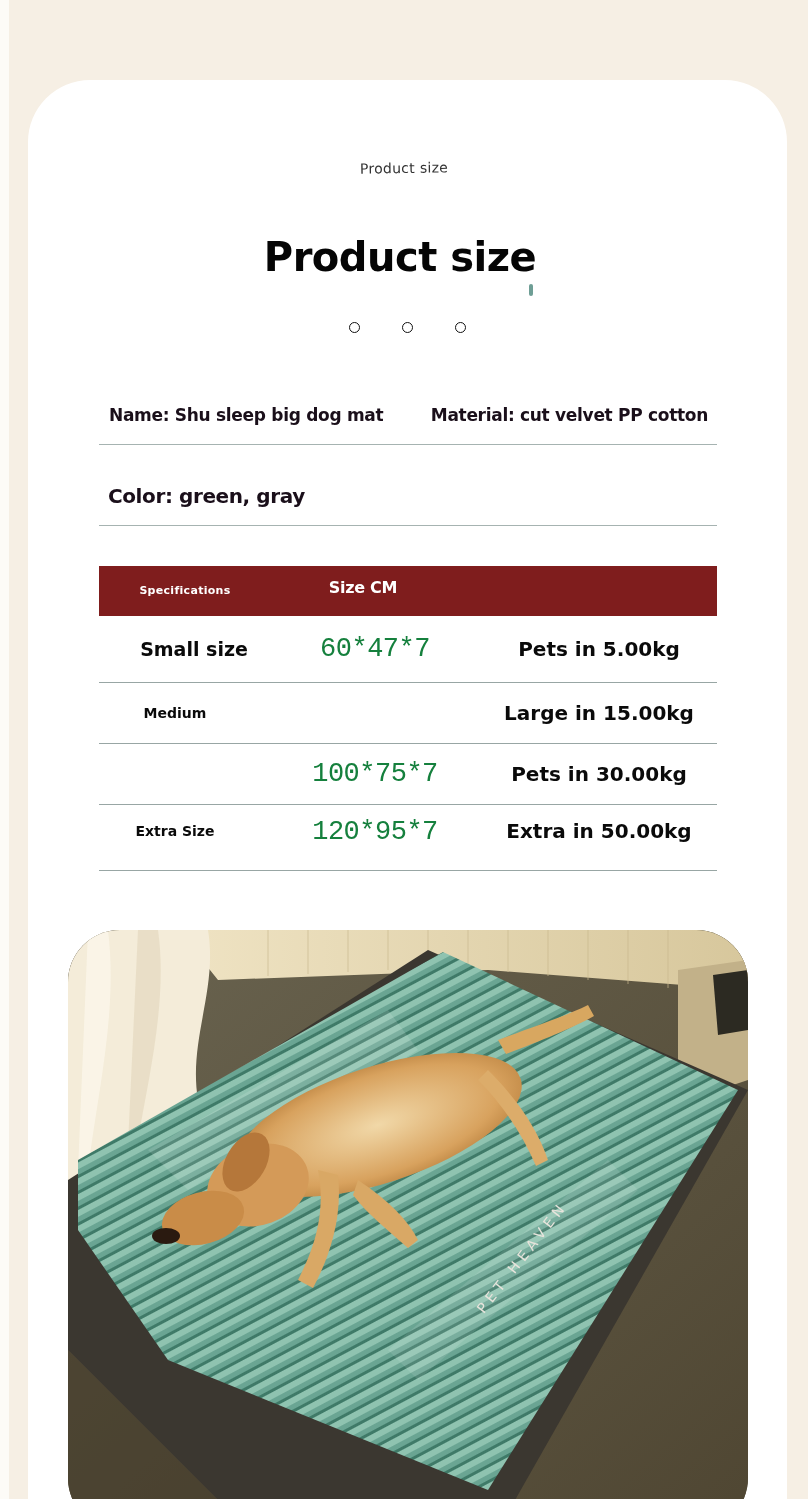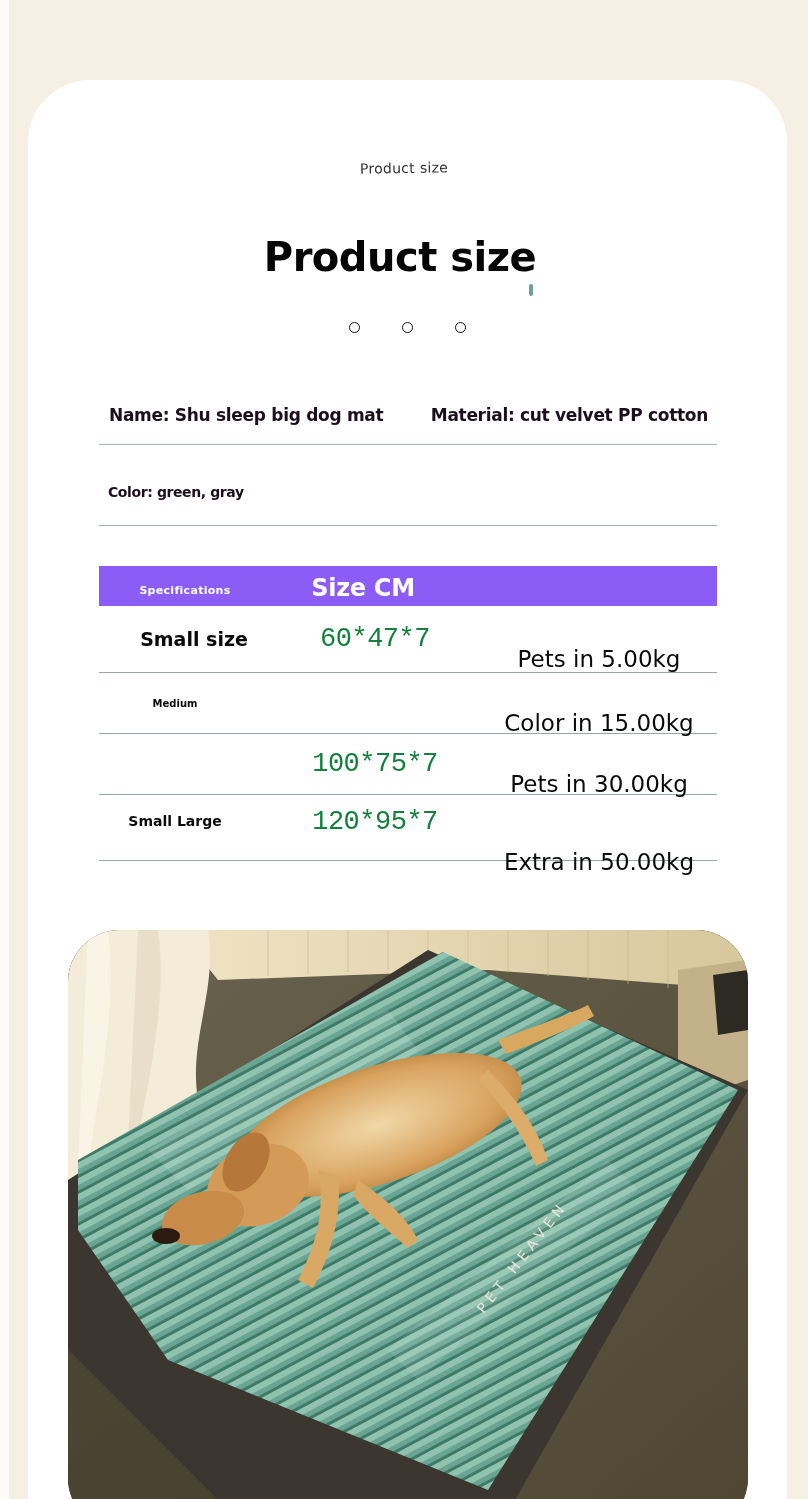--- a/index.html
+++ b/index.html
@@ -23,29 +23,29 @@
     position: absolute; left: 0; width: 800px; top: 234px; text-align: center;
     font-family: "DejaVu Sans", sans-serif; font-weight: bold; font-size: 40px; color: #050505;
     letter-spacing: -0.5px;
   }
   .title-mark { position: absolute; left: 529px; top: 284px; width: 4px; height: 12px; background: #6e9e95; border-radius: 2px; }
   .dots { position: absolute; top: 322px; left: 0; width: 808px; height: 16px; }
   .dot { position: absolute; width: 11px; height: 11px; border: 1.6px solid #111; border-radius: 50%; box-sizing: border-box; }
   .info-row { position: absolute; left: 99px; width: 618px; border-bottom: 1.5px solid #a6b3b1; }
   .info-text { position: absolute; font-family: "DejaVu Sans", sans-serif; font-weight: bold; color: #1a0f1a; white-space: nowrap; }
   .table { position: absolute; left: 99px; top: 566px; width: 618px; }
-  .thead { position: relative; height: 40px; background: #8b5cf6; }
+  .thead { position: relative; height: 50px; background: #7f1d1d; }
   .th { position: absolute; top: 0; height: 50px; line-height: 50px; color: #fff; font-family: "DejaVu Sans", sans-serif; font-weight: bold; text-align: center; white-space: nowrap; }
   .trow { position: relative; height: 60px; border-bottom: 1.4px solid #98a6a4; }
   .trow.first { height: 66px; }
   .trow.last { height: 65px; }
   .td { position: absolute; top: 0; bottom: 0; display: flex; align-items: center; justify-content: center; white-space: nowrap; color: #0a0a0a; }
   .td.spec { left: 0; width: 190px; font-family: "DejaVu Sans", sans-serif; font-weight: bold; }
   .td.size { left: 190px; width: 172px; font-family: Liberation Mono, monospace; font-size: 27px; color: #15803d; font-weight: normal; letter-spacing: -0.5px; }
-  .td.weight { left: 400px; width: 200px; font-family: "DejaVu Sans", sans-serif; font-weight: normal; font-size: 23px; margin-top: 40px; }
+  .td.weight { left: 400px; width: 200px; font-family: "DejaVu Sans", sans-serif; font-weight: bold; font-size: 20px; }
   .photo {
     position: absolute; left: 68px; top: 930px; width: 680px; height: 600px;
     border-radius: 52px; overflow: hidden; background: #5b5340;
   }
   .photo svg { display: block; }
   .brand {
     position: absolute; left: 486px; top: 1308px; color: #e8e4dc; font-family: "DejaVu Sans", sans-serif;
     font-size: 14px; letter-spacing: 5px; transform: rotate(-52deg); transform-origin: left bottom; white-space: nowrap;
   }
 </style>
@@ -63,44 +63,44 @@
   <span class="dot" style="left:349px"></span>
   <span class="dot" style="left:402px"></span>
   <span class="dot" style="left:455px"></span>
 </div>
 
 <div class="info-row" style="top:390px;height:54px">
   <span class="info-text" style="right:9px;top:15px;font-size:17px;letter-spacing:-0.3px">Material: cut velvet PP cotton</span>
   <span class="info-text" style="left:10px;top:15px;font-size:17px;letter-spacing:-0.3px">Name: Shu sleep big dog mat</span>
 </div>
 <div class="info-row" style="top:446px;height:79px">
-  <span class="info-text" style="left:9px;top:38px;font-size:14px;letter-spacing:-0.4px">Color: green, gray</span>
+  <span class="info-text" style="left:9px;top:38px;font-size:20px;letter-spacing:-0.4px">Color: green, gray</span>
 </div>
 
 <div class="table">
   <div class="thead">
     <div class="th" style="left:0;width:172px;font-size:11px;letter-spacing:0.3px">Specifications</div>
-    <div class="th" style="left:190px;width:148px;font-size:24px;letter-spacing:-0.3px;line-height:44px">Size CM</div>
+    <div class="th" style="left:190px;width:148px;font-size:16px;letter-spacing:-0.3px;line-height:44px">Size CM</div>
   </div>
 
   <div class="trow first">
     <div class="td spec" style="font-size:19px">Small size</div>
     <div class="td size">60*47*7</div>
     <div class="td weight">Pets in 5.00kg</div>
   </div>
   <div class="trow">
-    <div class="td spec" style="font-size:10px;width:152px">Medium</div>
-    <div class="td weight">Color in 15.00kg</div>
+    <div class="td spec" style="font-size:14px;width:152px">Medium</div>
+    <div class="td weight">Large in 15.00kg</div>
   </div>
   <div class="trow">
     <div class="td size">100*75*7</div>
     <div class="td weight">Pets in 30.00kg</div>
   </div>
   <div class="trow last">
-    <div class="td spec" style="font-size:14px;width:152px;align-items:flex-start;padding-top:18px;box-sizing:border-box">Small Large</div>
+    <div class="td spec" style="font-size:14px;width:152px;align-items:flex-start;padding-top:18px;box-sizing:border-box">Extra Size</div>
     <div class="td size" style="align-items:flex-start;padding-top:12px;box-sizing:border-box">120*95*7</div>
     <div class="td weight" style="align-items:flex-start;padding-top:14px;box-sizing:border-box">Extra in 50.00kg</div>
   </div>
 </div>
 
 <div class="photo">
   <svg width="680" height="600" viewBox="0 0 680 600">
     <defs>
       <linearGradient id="floor" x1="0" y1="0" x2="1" y2="1">
         <stop offset="0" stop-color="#6a6450"></stop>

